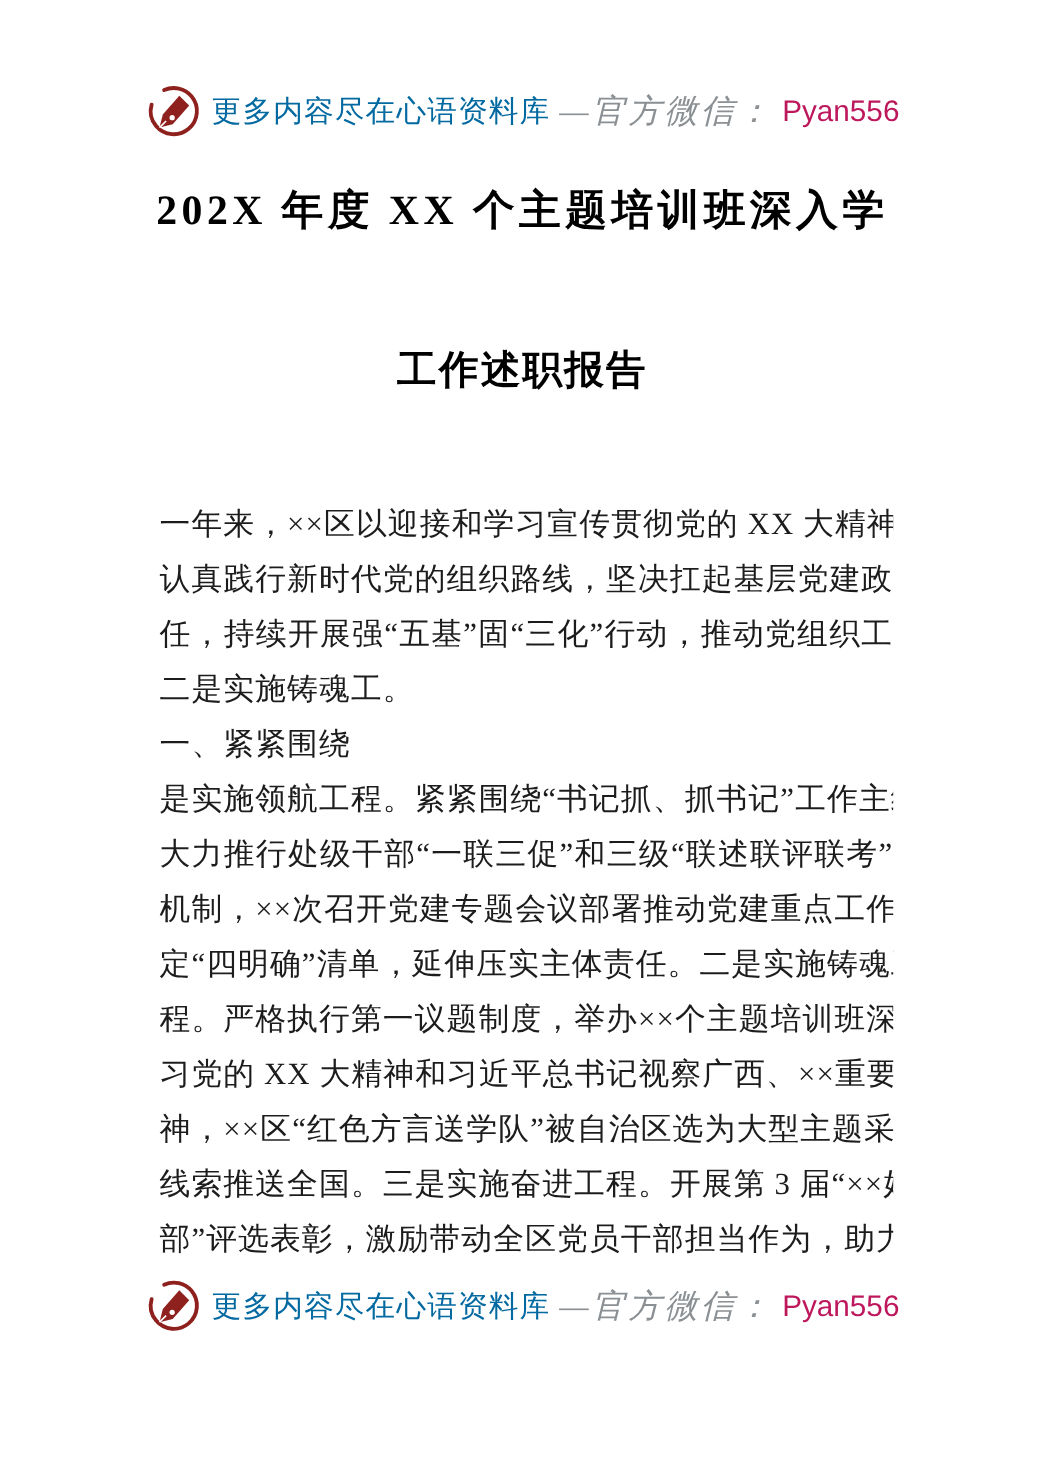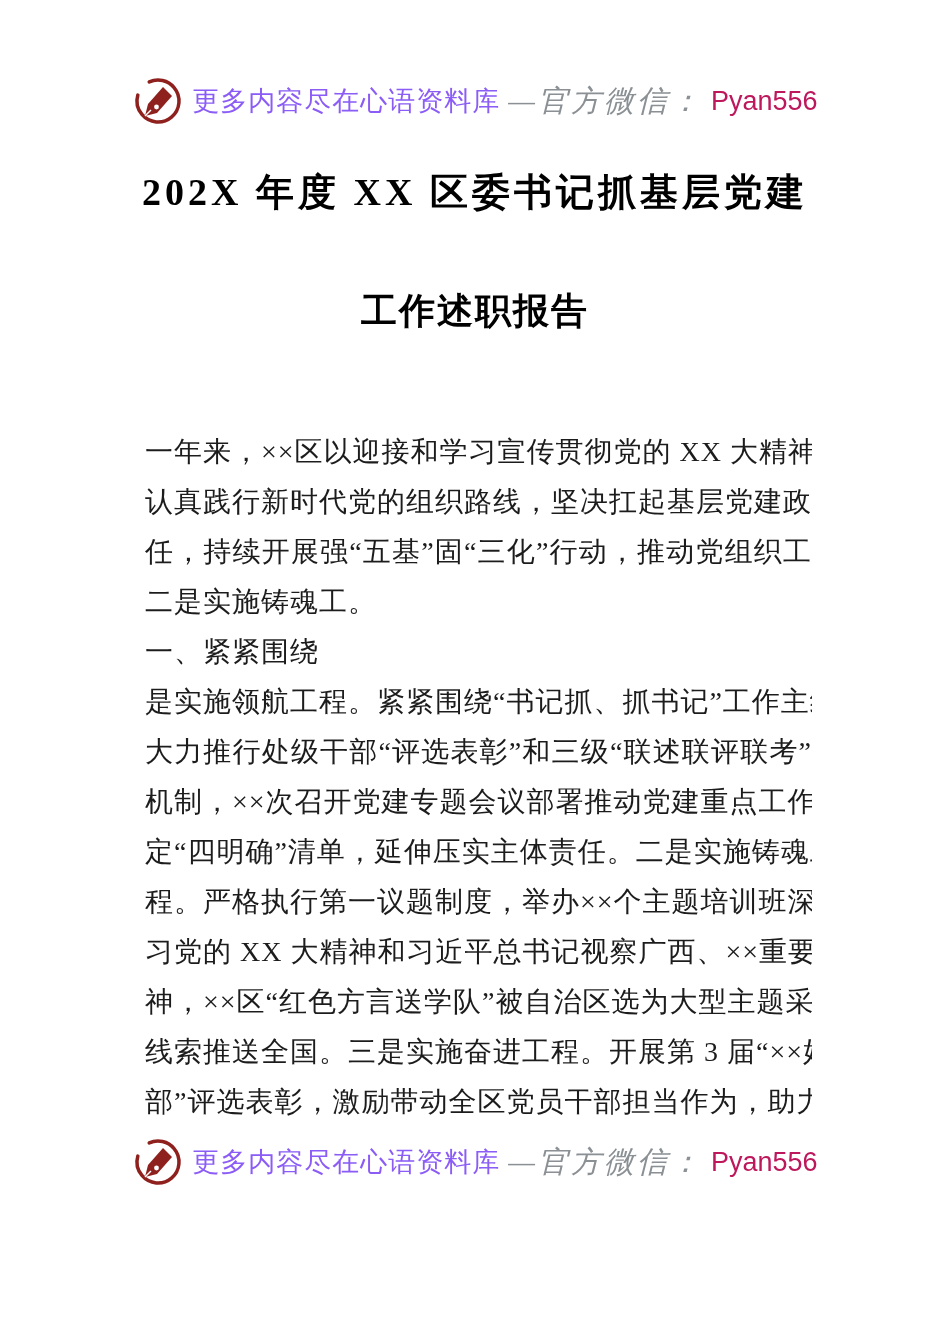--- a/index.html
+++ b/index.html
@@ -28,21 +28,21 @@
   }
   .watermark.header { margin-top: 74px; }
   .watermark.footer { margin-top: 8px; }
   .wm-logo {
     width: 52px;
     height: 52px;
     flex: 0 0 auto;
     display: inline-block;
   }
   .wm-prefix {
-    color: #8b5cf6;
+    color: #0369a1;
     font-size: 27px;
     letter-spacing: 1px;
     font-family: "Liberation Serif", serif;
   }
   .wm-middle {
     color: #8b9094;
     font-size: 30px;
     font-style: italic;
     letter-spacing: 3px;
     font-family: "Liberation Serif", serif;
@@ -59,21 +59,21 @@
     margin: 44px 0 0 0;
     text-align: center;
     font-size: 38px;
     line-height: 40px;
     font-weight: bold;
     color: #000000;
     letter-spacing: 4px;
     font-family: "Liberation Serif", serif;
   }
   .doc-subtitle {
-    margin: 81px 0 0 0;
+    margin: 106px 0 0 0;
     text-align: center;
     font-size: 36px;
     line-height: 36px;
     font-weight: bold;
     color: #000000;
     letter-spacing: 2px;
     font-family: "Liberation Serif", serif;
   }
 
   
@@ -110,31 +110,31 @@
         <path d="M31 12 L40 21 L25 38 L13 41 L16 29 Z" fill="#8e211d"></path>
         <circle cx="24.5" cy="32" r="2.4" fill="#ffffff"></circle>
         <path d="M13 41 L19 35" stroke="#ffffff" stroke-width="1.5"></path>
       </svg>
     </span>
     <span class="wm-prefix">更多内容尽在心语资料库</span>
     <span class="wm-middle">—官方微信：</span>
     <span class="wm-account">Pyan556</span>
   </div>
 
-  <h1 class="doc-title">202X 年度 XX 区委书记抓基层党建</h1>
+  <h1 class="doc-title">202X 年度 XX 个主题培训班深入学</h1>
   <h2 class="doc-subtitle">工作述职报告</h2>
 
   <div class="doc-body">
       <div class="doc-line">一年来，××区以迎接和学习宣传贯彻党的 XX 大精神为主线，</div>
       <div class="doc-line">认真践行新时代党的组织路线，坚决扛起基层党建政治责</div>
       <div class="doc-line">任，持续开展强“五基”固“三化”行动，推动党组织工</div>
       <div class="doc-line short">二是实施铸魂工。</div>
       <div class="doc-line short">一、紧紧围绕</div>
       <div class="doc-line">是实施领航工程。紧紧围绕“书记抓、抓书记”工作主线</div>
-      <div class="doc-line">大力推行处级干部“评选表彰”和三级“联述联评联考”</div>
+      <div class="doc-line">大力推行处级干部“一联三促”和三级“联述联评联考”</div>
       <div class="doc-line">机制，××次召开党建专题会议部署推动党建重点工作，制</div>
       <div class="doc-line">定“四明确”清单，延伸压实主体责任。二是实施铸魂工</div>
       <div class="doc-line">程。严格执行第一议题制度，举办××个主题培训班深入学</div>
       <div class="doc-line">习党的 XX 大精神和习近平总书记视察广西、××重要讲话精</div>
       <div class="doc-line">神，××区“红色方言送学队”被自治区选为大型主题采访</div>
       <div class="doc-line">线索推送全国。三是实施奋进工程。开展第 3 届“××好干</div>
       <div class="doc-line">部”评选表彰，激励带动全区党员干部担当作为，助力××</div>
     </div>
 
   <div class="watermark footer">

